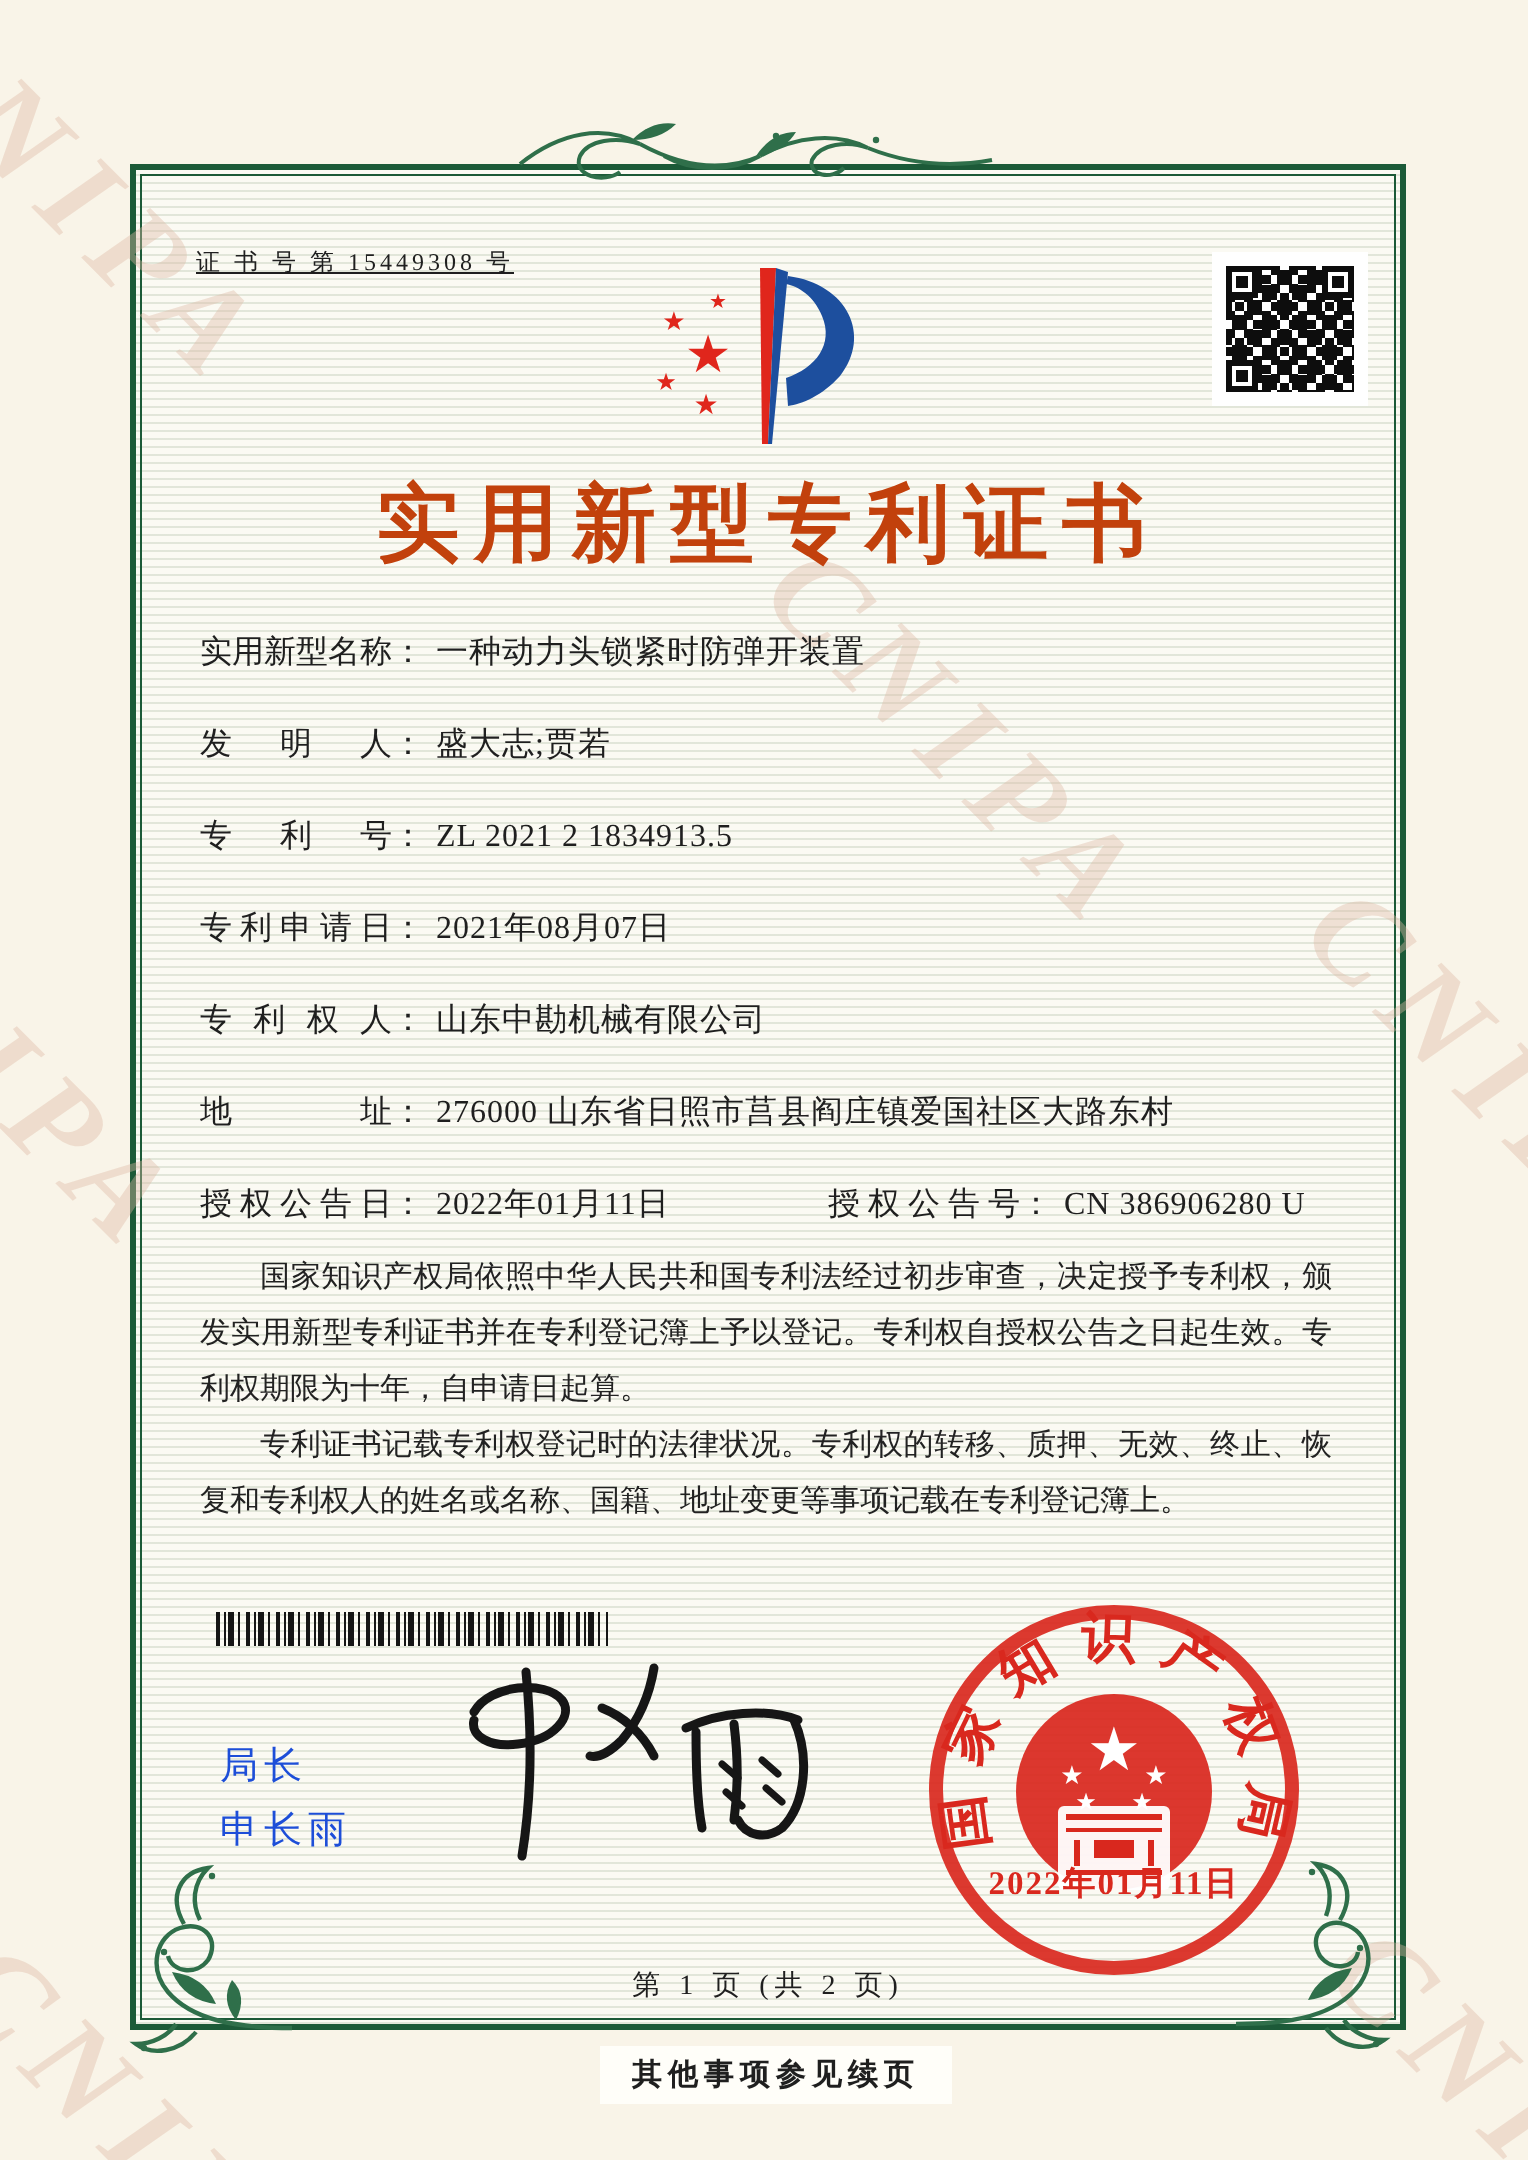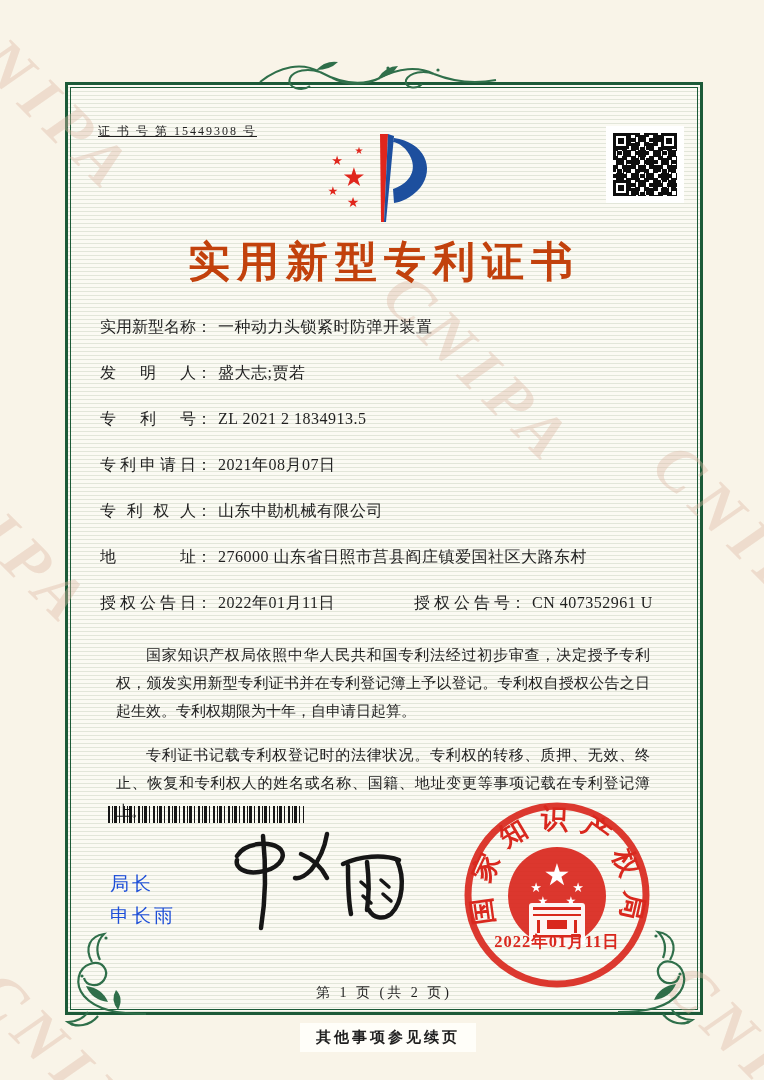--- a/index.html
+++ b/index.html
@@ -49,21 +49,21 @@
   
   .fields{left:100px;top:316px;width:566px;font-size:16px;}
   .frow{display:flex;align-items:flex-start;line-height:21px;margin-bottom:25px;white-space:nowrap;}
   .flabel{display:inline-block;width:96px;text-align:justify;text-align-last:justify;flex:none;}
   .fcolon{flex:none;margin-right:6px;}
   .fvalue{letter-spacing:0.5px;}
   .fvalue.fixed{width:196px;flex:none;}
   
   .bodytext{left:100px;top:625px;width:566px;font-size:15px;line-height:28px;
             text-align:justify;color:#222;}
-  .bodytext p{margin:16px;text-indent:2em;}
+  .bodytext p{margin:0;text-indent:2em;}
   
   .barcode{left:108px;top:806px;width:196px;height:17px;
     background-image:repeating-linear-gradient(90deg,
       #151515 0 2px, rgba(0,0,0,0) 2px 4px,
       #151515 4px 5px, rgba(0,0,0,0) 5px 6px,
       #151515 6px 9px, rgba(0,0,0,0) 9px 11px,
       #151515 11px 12px, rgba(0,0,0,0) 12px 15px);}
   .signatory{left:110px;top:868px;font-family:"Liberation Sans","DejaVu Sans",sans-serif;
              font-size:19px;letter-spacing:3px;color:#1d4ed8;line-height:32px;}
   .pagenum{left:65px;top:984px;width:638px;text-align:center;font-size:14px;letter-spacing:3px;}
@@ -142,21 +142,21 @@
       <span class="flabel">地址</span>
         <span class="fcolon">：</span>
         <span class="fvalue">276000 山东省日照市莒县阎庄镇爱国社区大路东村</span>
     </div>
     <div class="frow">
       <span class="flabel">授权公告日</span>
         <span class="fcolon">：</span>
         <span class="fvalue fixed">2022年01月11日</span>
       <span class="flabel">授权公告号</span>
         <span class="fcolon">：</span>
-        <span class="fvalue">CN 407352961 U</span>
+        <span class="fvalue">CN 386906280 U</span>
     </div>
   </div>
 
   <div class="abs bodytext">
     <p>国家知识产权局依照中华人民共和国专利法经过初步审查，决定授予专利权，颁发实用新型专利证书并在专利登记簿上予以登记。专利权自授权公告之日起生效。专利权期限为十年，自申请日起算。</p>
     <p>专利证书记载专利权登记时的法律状况。专利权的转移、质押、无效、终止、恢复和专利权人的姓名或名称、国籍、地址变更等事项记载在专利登记簿上。</p>
   </div>
 
   <div class="abs barcode"></div>
 

